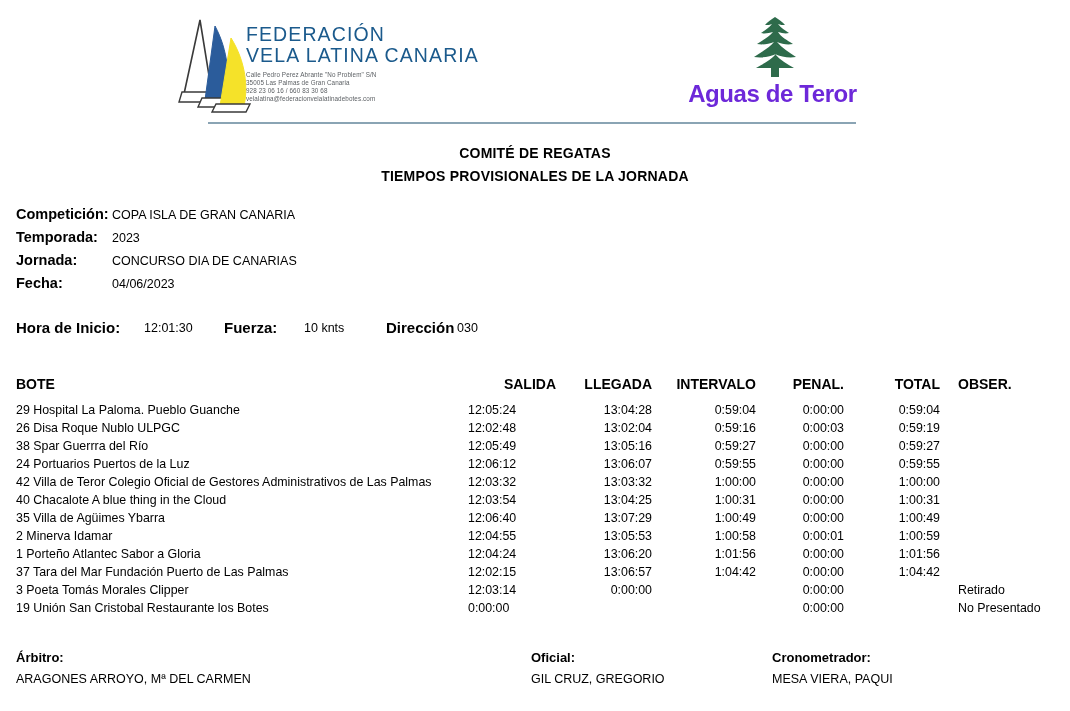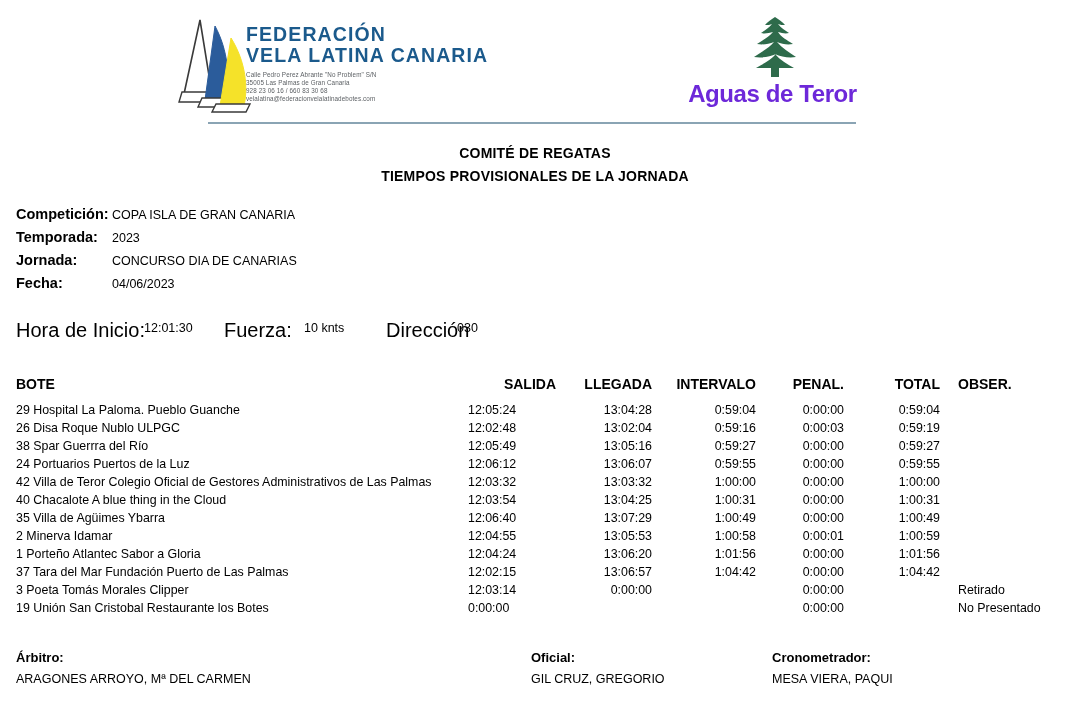--- a/index.html
+++ b/index.html
@@ -32,21 +32,21 @@
     left: 0; top: 2px;
     width: 78px; height: 98px;
   }
   #fed-text-block {
     position: absolute;
     left: 68px; top: 10px;
     width: 230px;
   }
   .fed-title {
     color: #1b5a8c;
-    font-weight: bold;
+    font-weight: normal;
     font-size: 19.5px;
     letter-spacing: 1.1px;
     line-height: 21px;
     white-space: nowrap;
   }
   #fed-address {
     margin-top: 5px;
     color: #5b5f63;
     font-size: 6.3px;
     line-height: 7.9px;
@@ -124,22 +124,22 @@
   #meta-fecha       .meta-label { width: 96px; }
 
   
   #conditions {
     position: absolute;
     left: 16px; top: 318px;
     height: 20px;
     white-space: nowrap;
   }
   #conditions .cond-label {
-    font-weight: normal;
-    font-size: 20px;
+    font-weight: bold;
+    font-size: 15px;
   }
   #conditions .cond-value {
     font-size: 12.5px;
   }
   #cond-start-label  { position: absolute; left: 0px;   top: 1px; }
   #cond-start-value  { position: absolute; left: 128px; top: 3px; }
   #cond-force-label  { position: absolute; left: 208px; top: 1px; }
   #cond-force-value  { position: absolute; left: 288px; top: 3px; }
   #cond-dir-label    { position: absolute; left: 370px; top: 1px; }
   #cond-dir-value    { position: absolute; left: 441px; top: 3px; }

